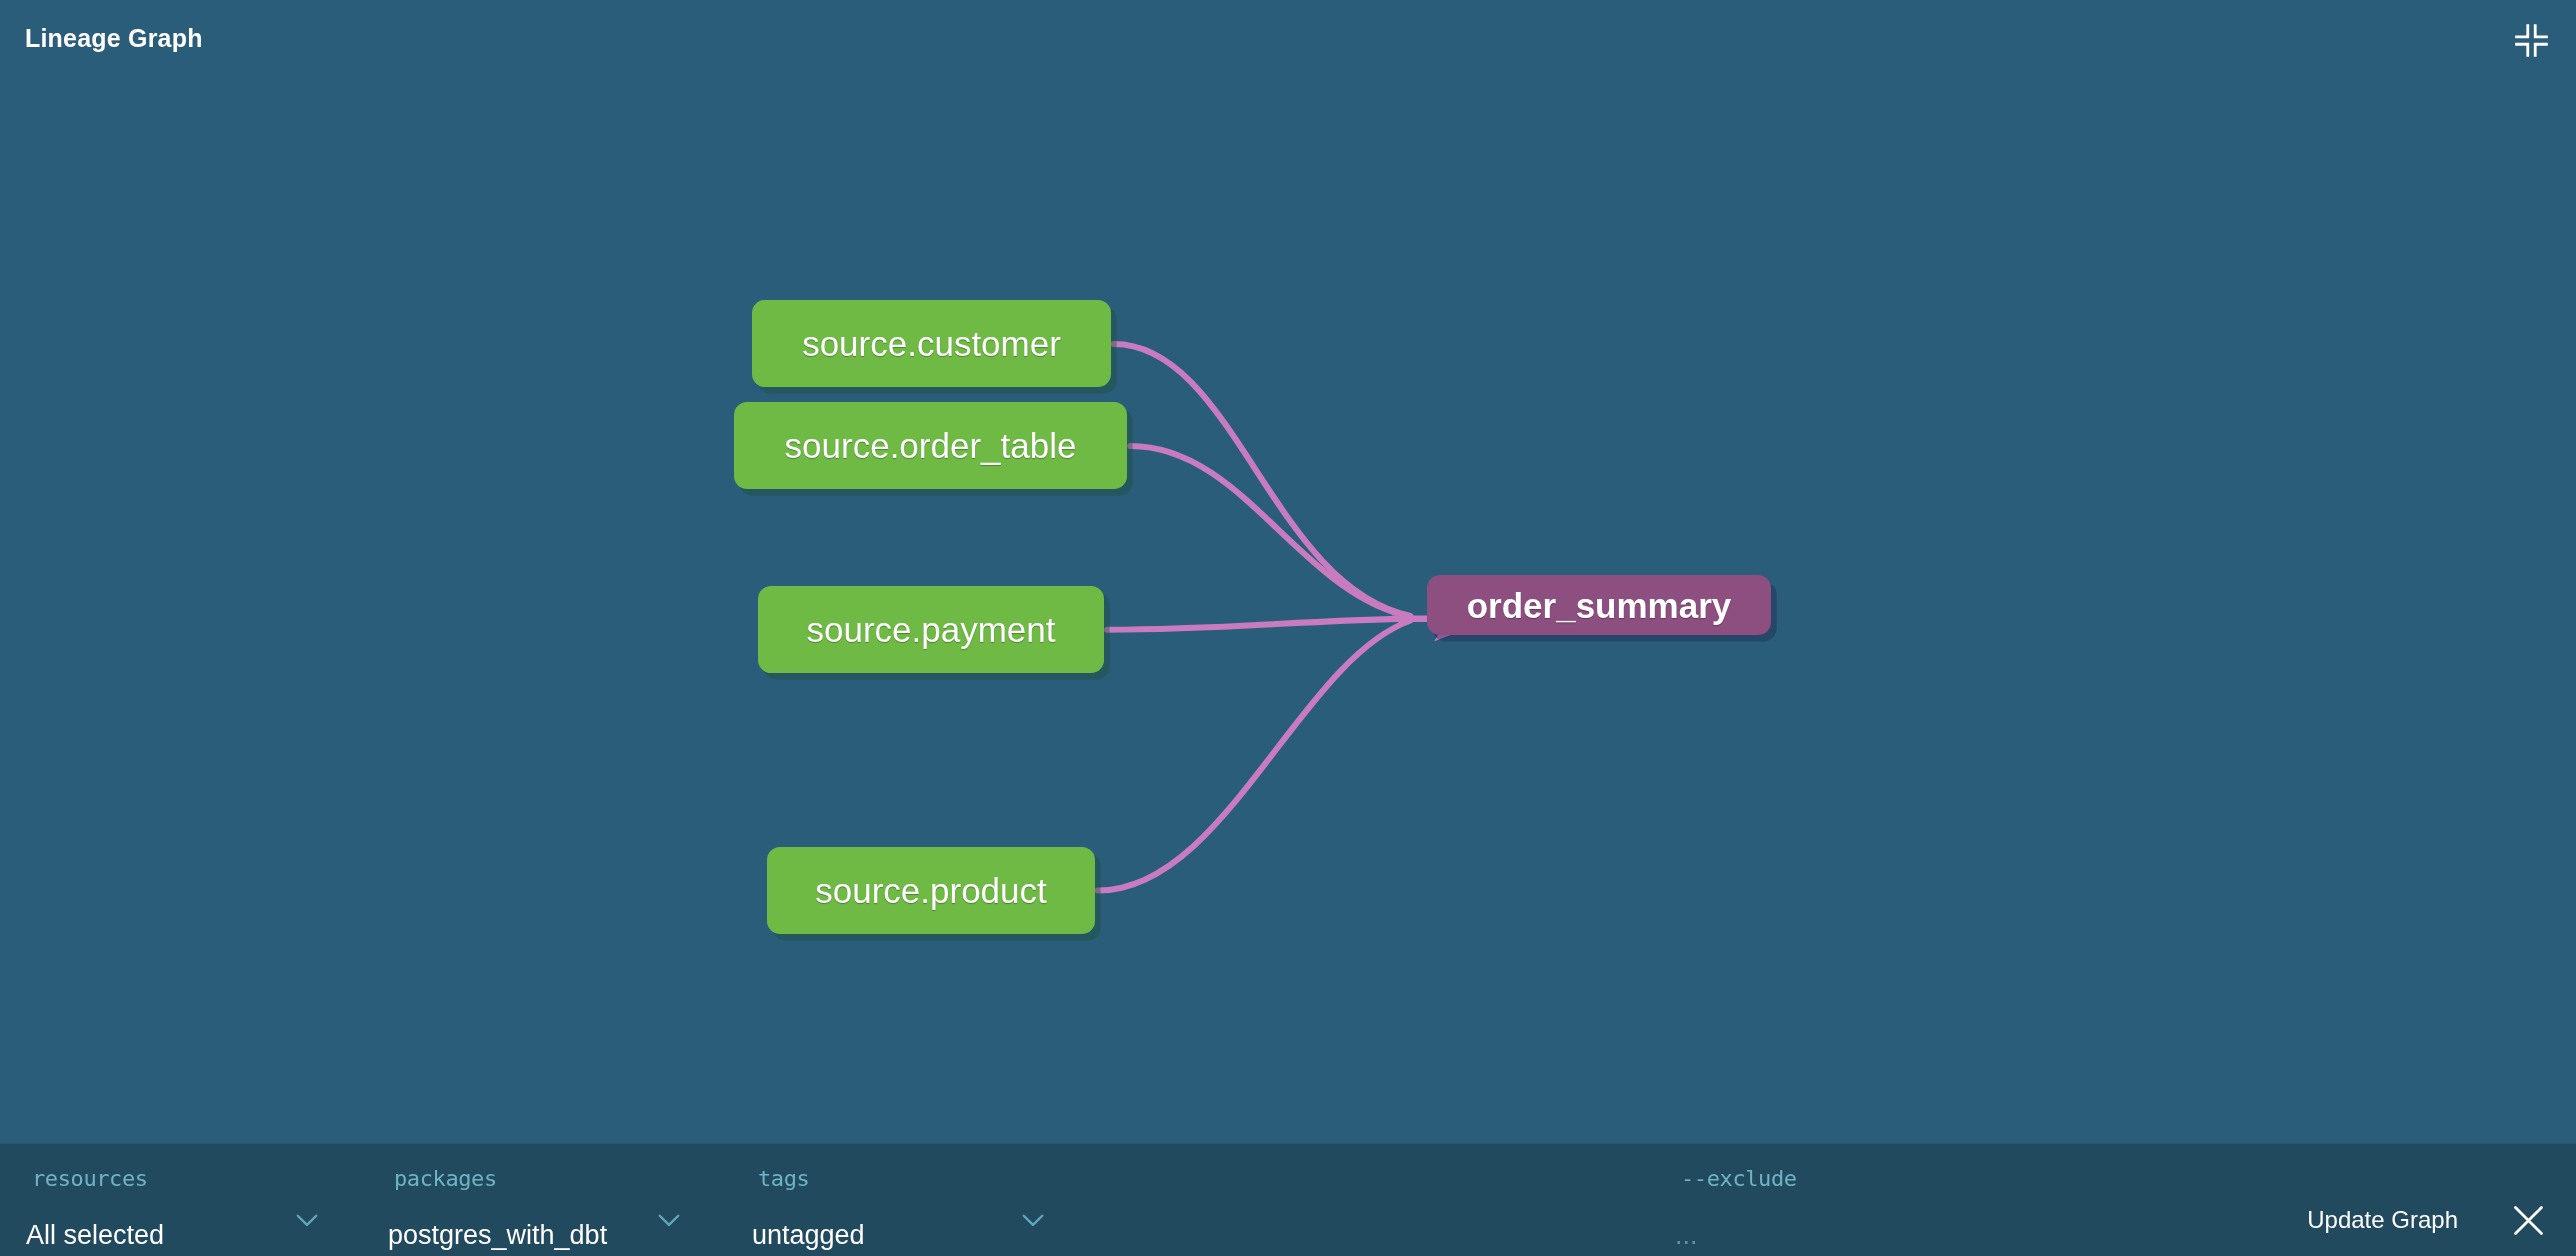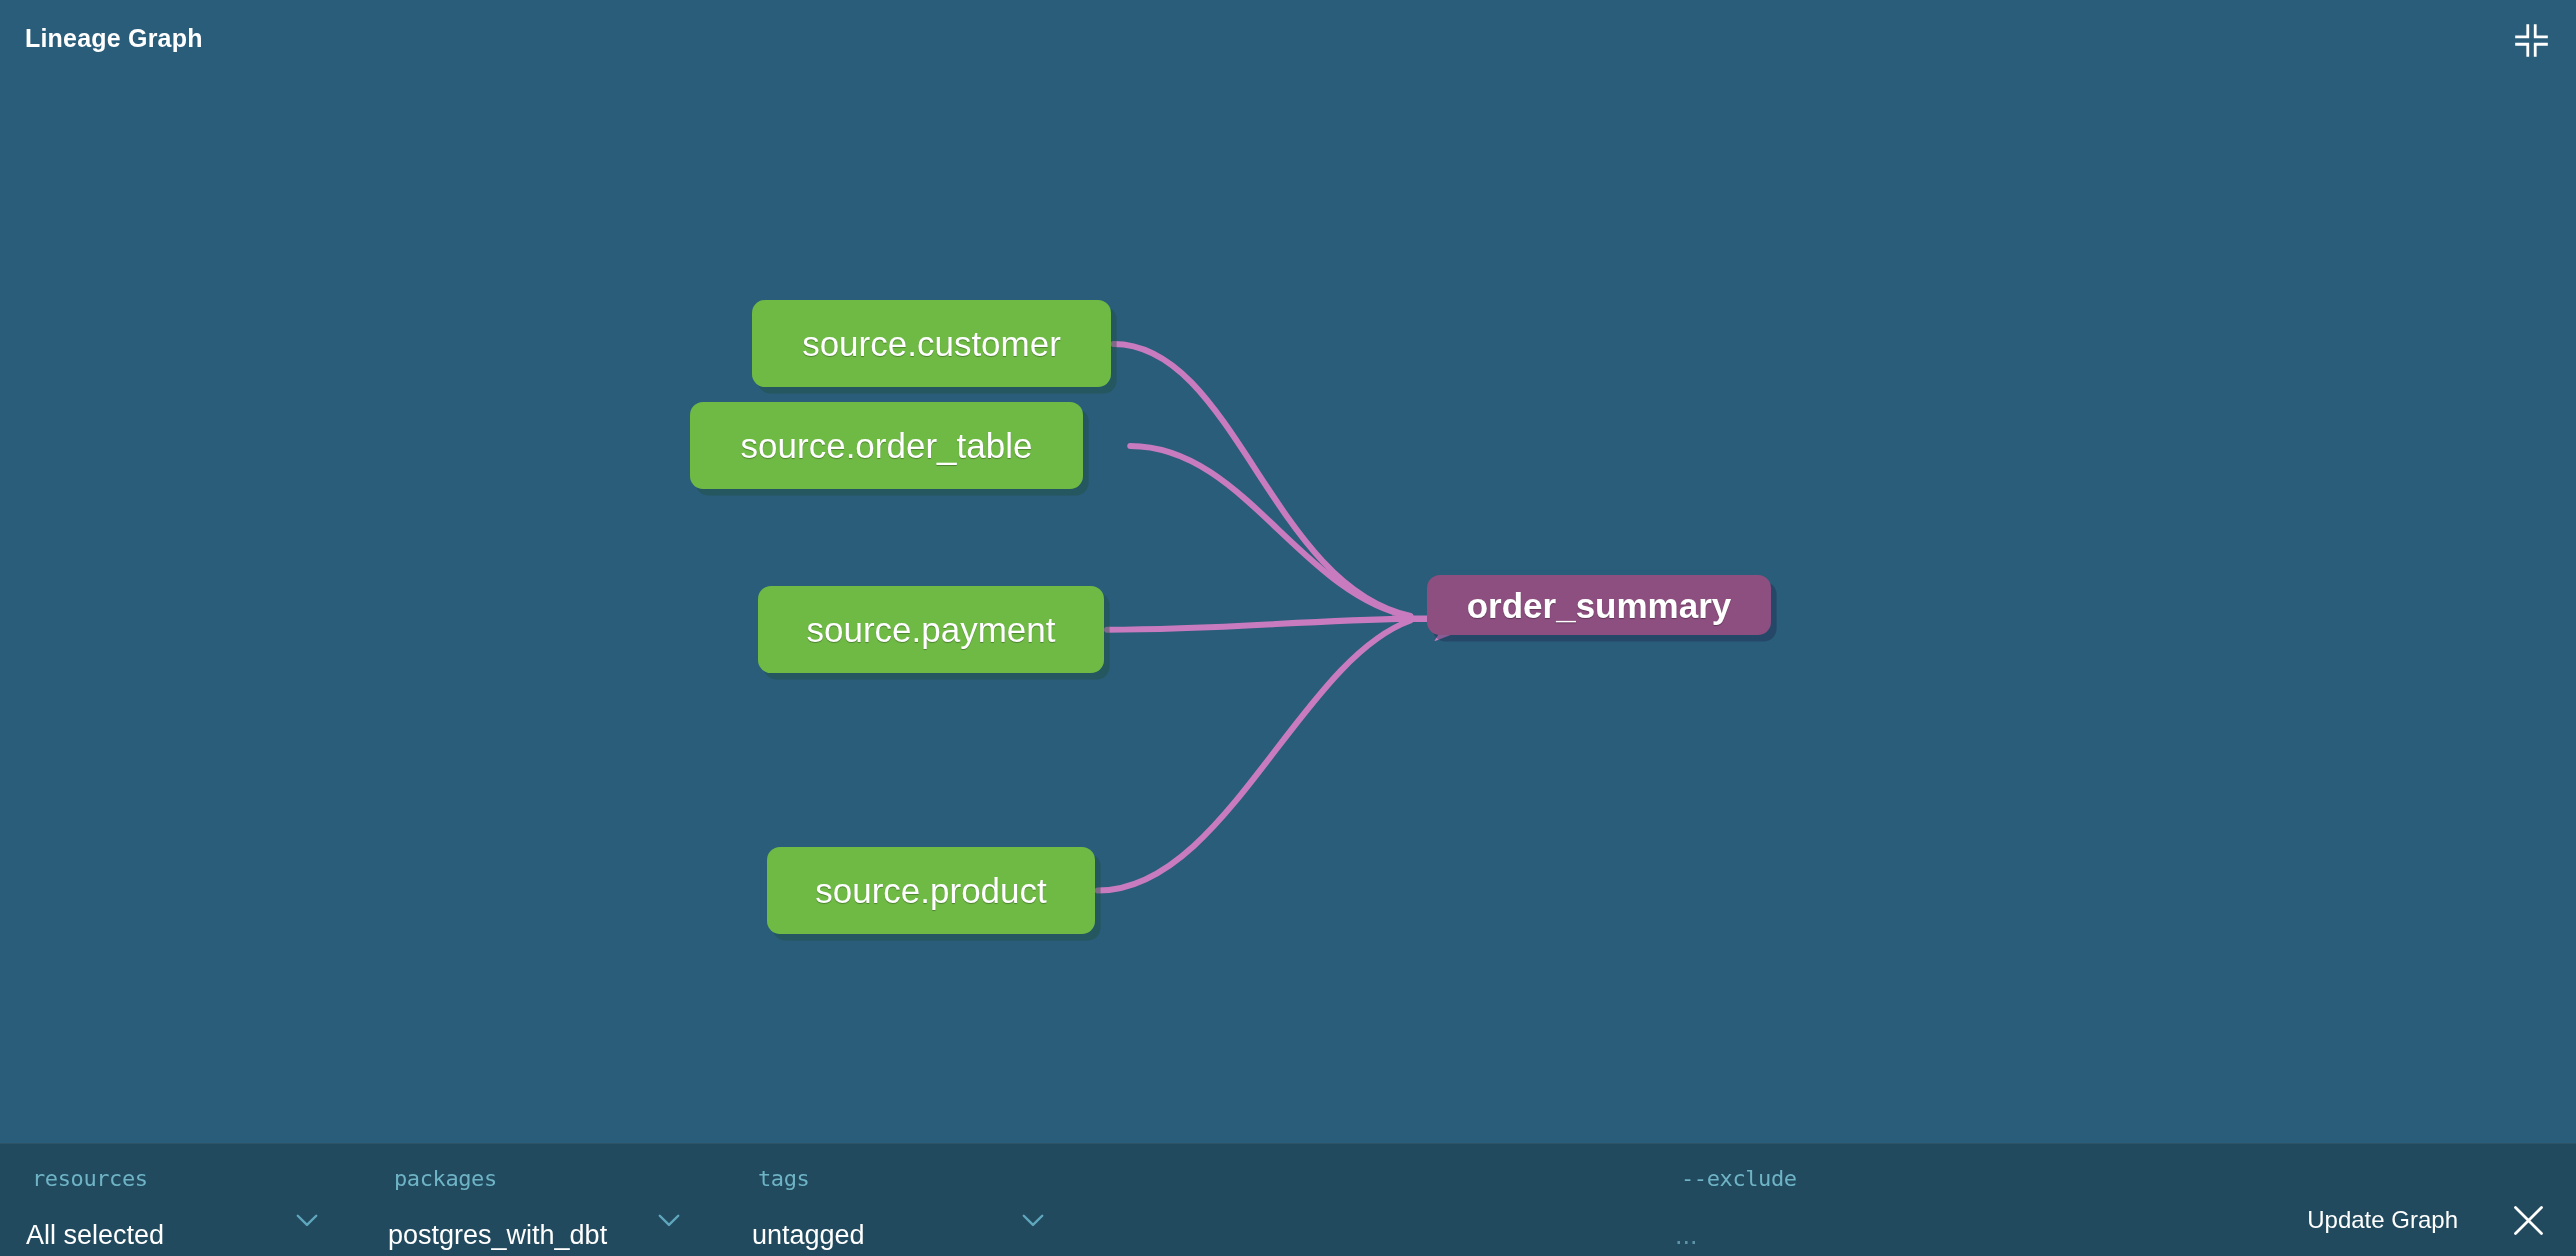--- a/index.html
+++ b/index.html
@@ -193,21 +193,21 @@
 
         <path d="M1193,587 C1320,587 1400,577 1520,575"></path>
 
         <path d="M1183,868 C1320,868 1400,620 1520,577"></path>
       </g>
 
       <path d="M1500,575 L1605,575" fill="none" stroke="#c87bbf" stroke-width="7" marker-end="url(#arrowhead)"></path>
     </svg>
 
     <div class="node source" style="left: 752px; top: 215px; width: 359px; height: 87px;">source.customer</div>
-    <div class="node source" style="left: 690px; top: 317px; width: 393px; height: 87px;">source.order_table</div>
+    <div class="node source" style="left: 734px; top: 317px; width: 393px; height: 87px;">source.order_table</div>
     <div class="node source" style="left: 758px; top: 501px; width: 346px; height: 87px;">source.payment</div>
     <div class="node source" style="left: 767px; top: 762px; width: 328px; height: 87px;">source.product</div>
     <div class="node model" style="left: 1427px; top: 490px; width: 344px; height: 60px; font-weight: bold;">order_summary</div>
   </div>
 
   <div class="control-bar">
 
     <div class="control-field" style="left:26px; width:306px;">
       <div class="field-label">resources</div>
       <div class="field-value">All selected</div>

